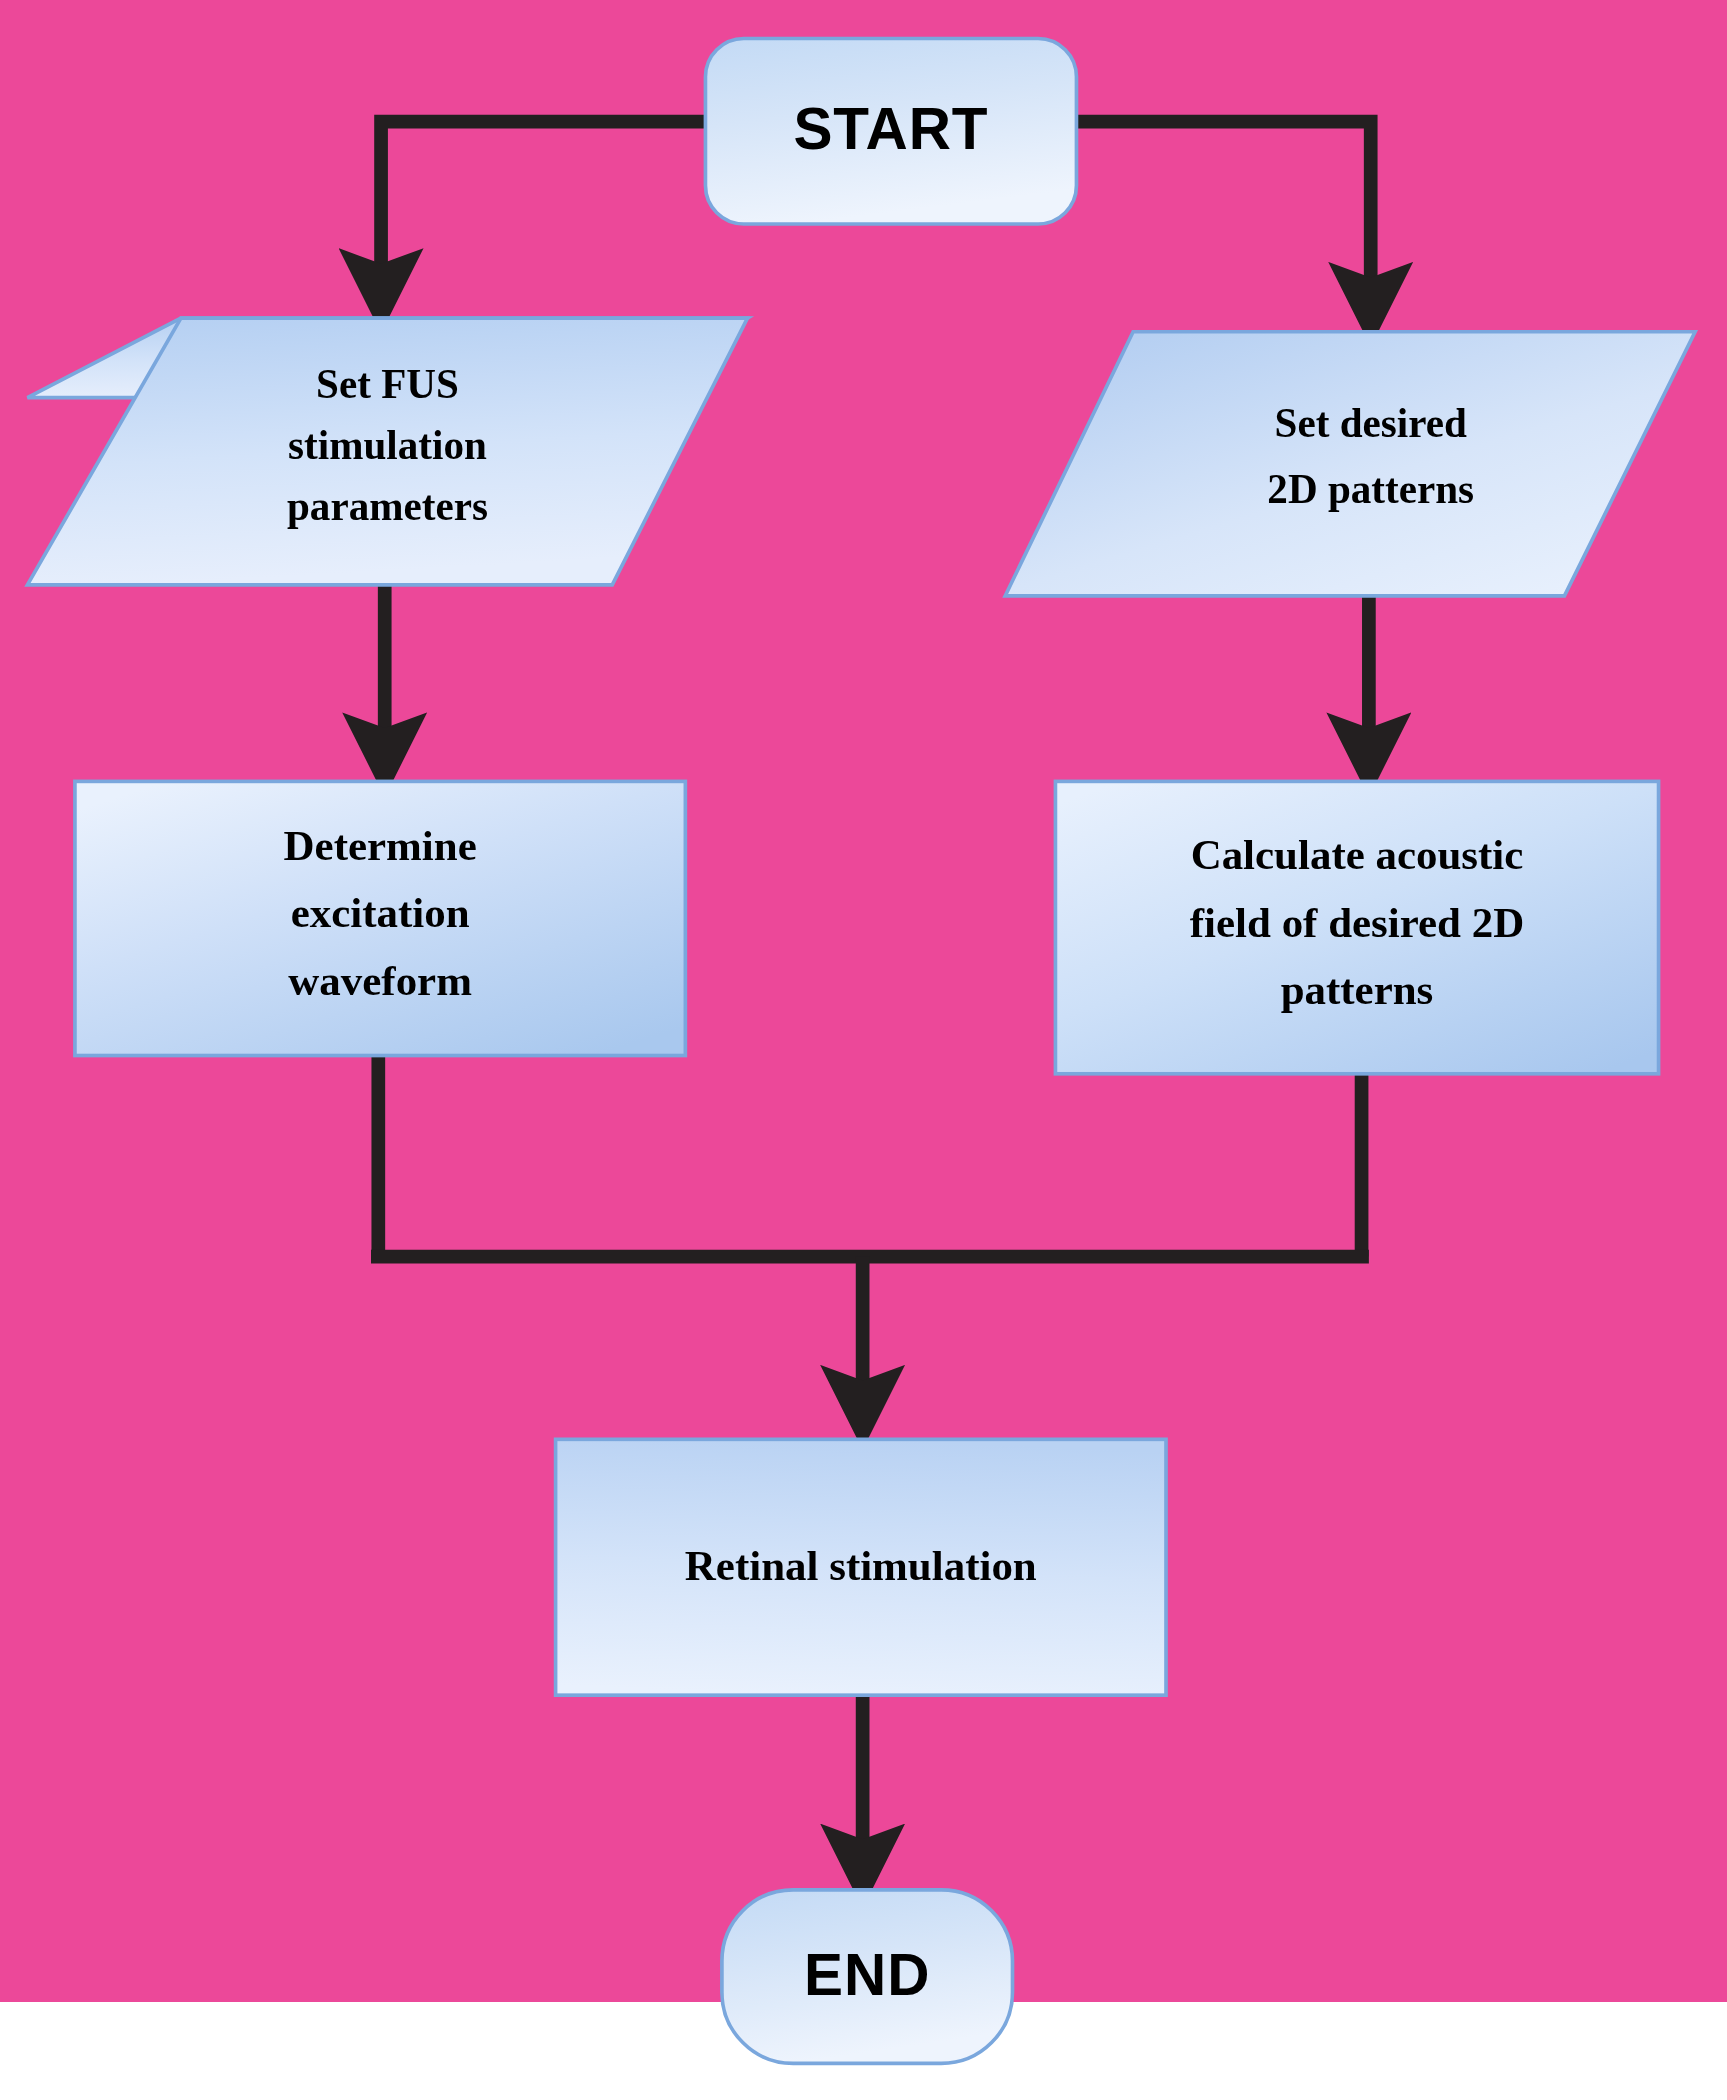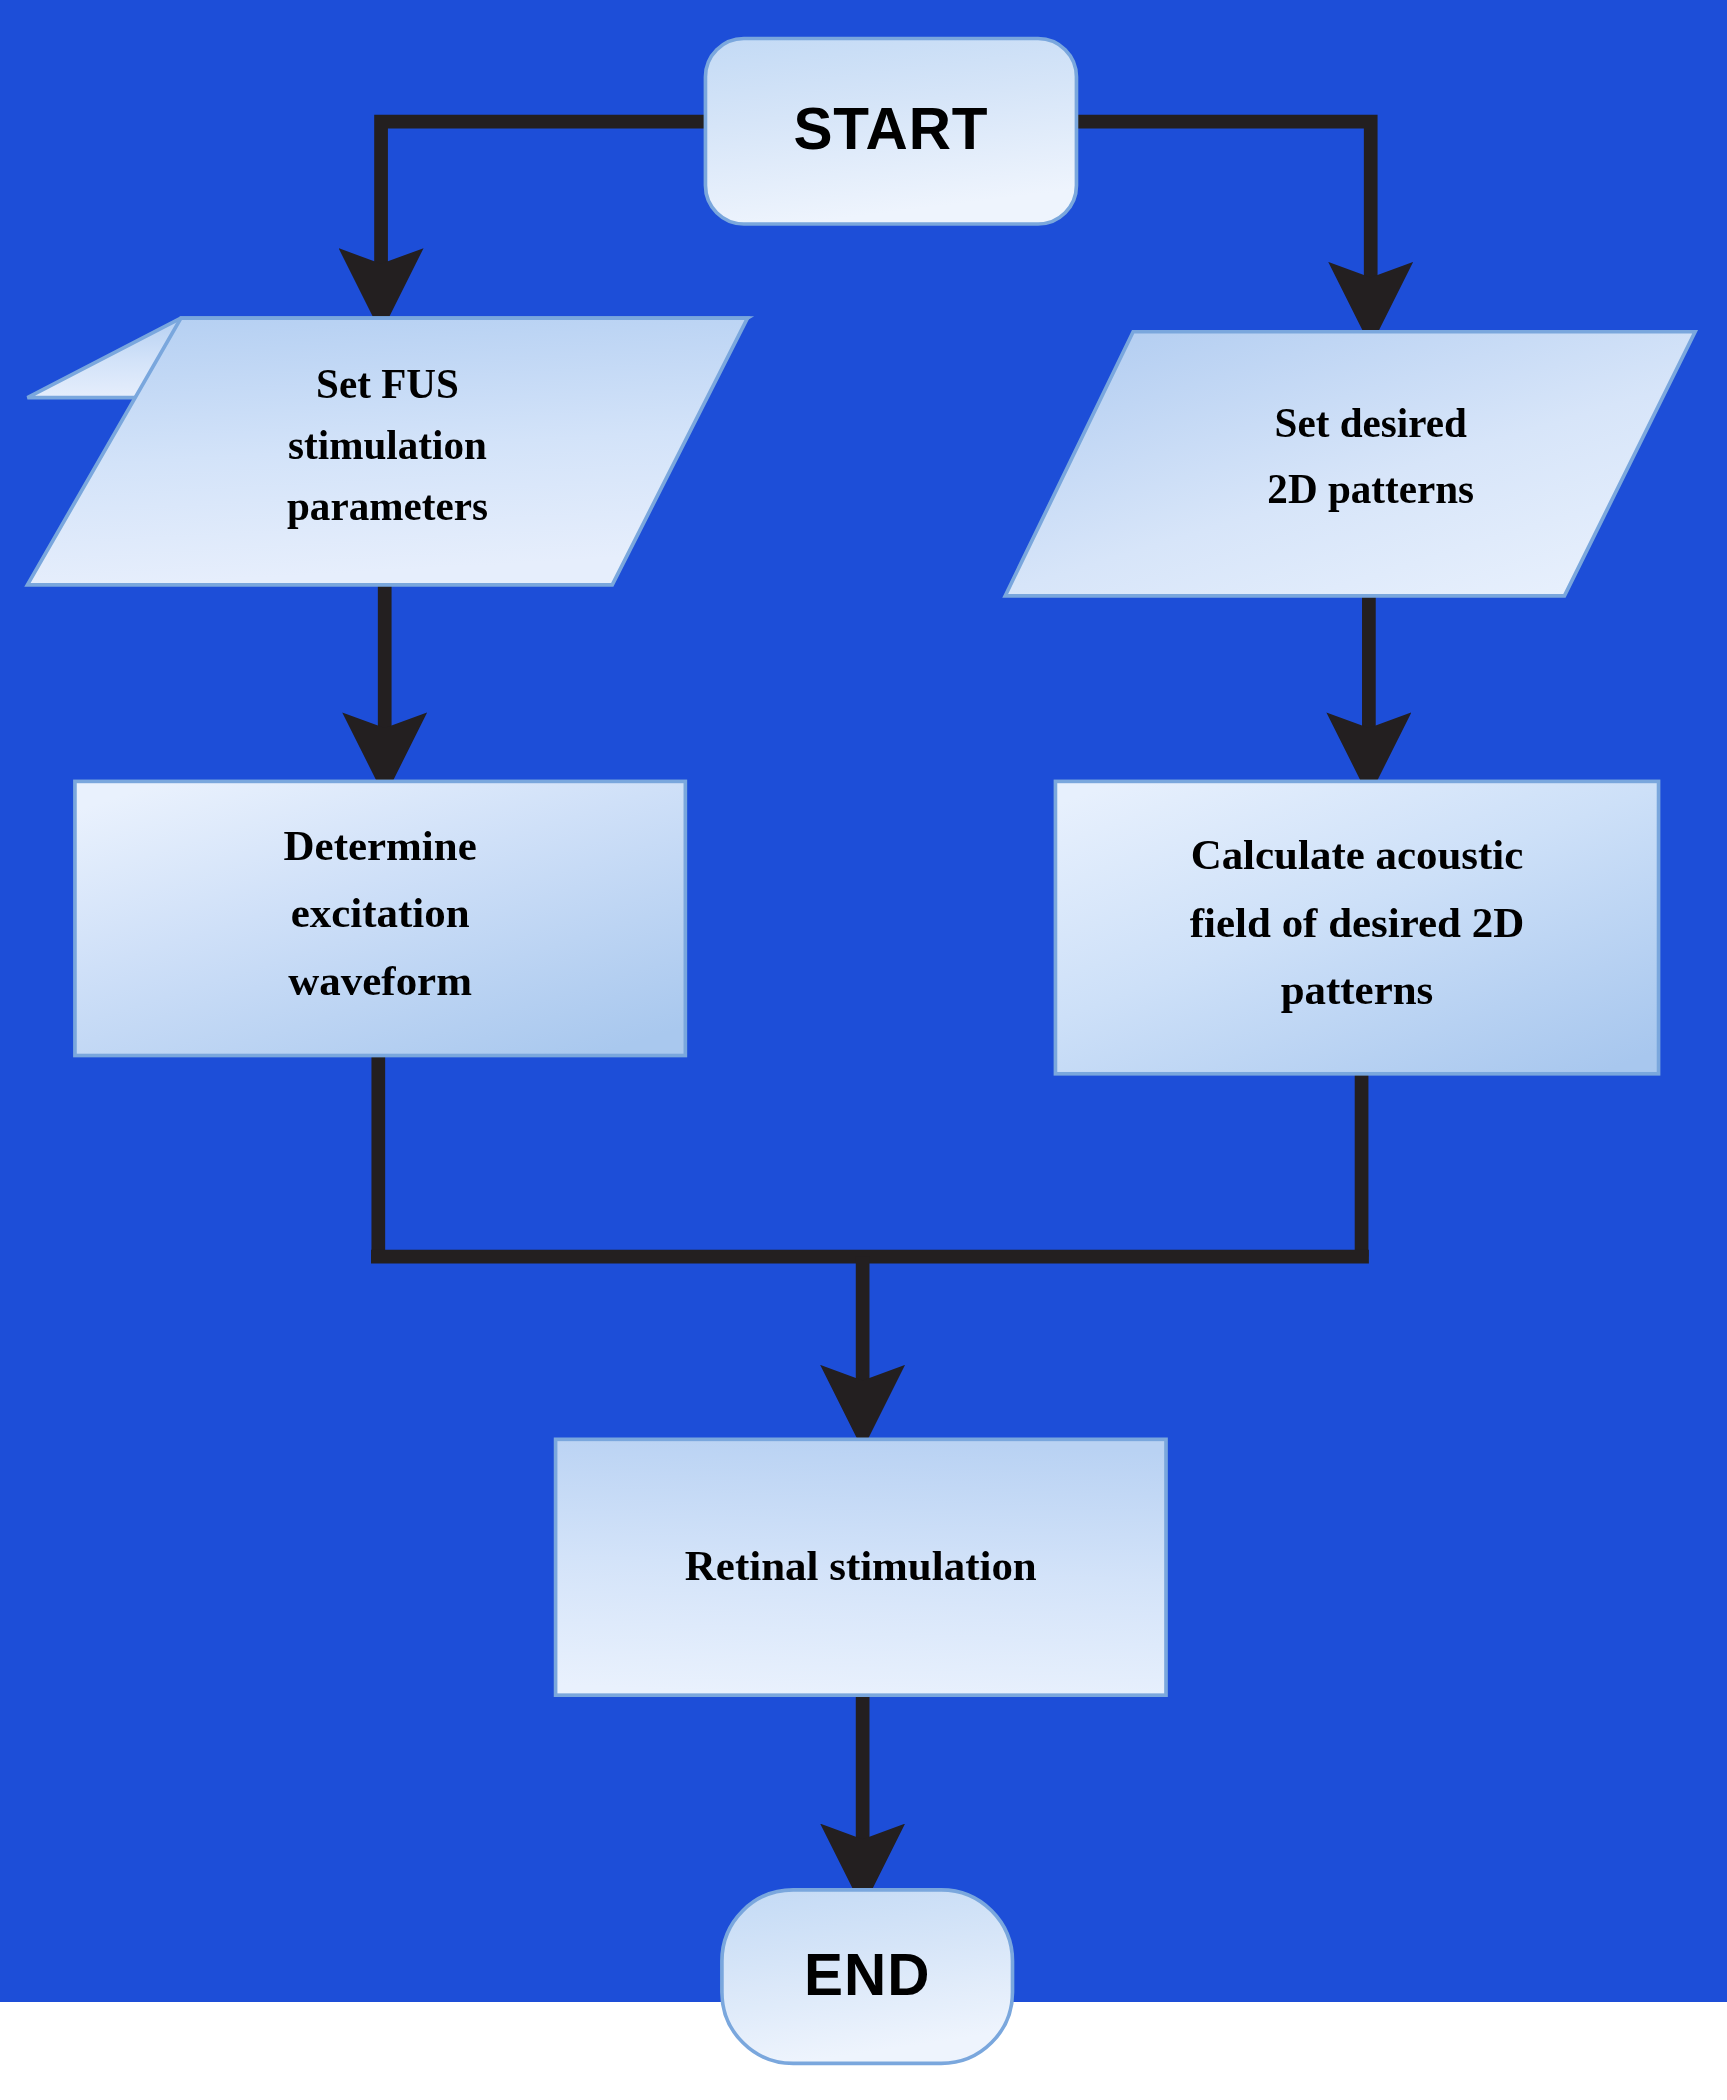--- a/index.html
+++ b/index.html
@@ -10,21 +10,21 @@
   body {
     width: 1728px;
     height: 2101px;
     overflow: hidden;
     font-family: "Liberation Serif", serif;
   }
   #flowchart-root {
     position: relative;
     width: 1728px;
     height: 2002px;
-    background: #1d4ed8;
+    background: #ec4899;
   }
   svg.chart-svg {
     display: block;
     width: 1728px;
     height: 2101px;
   }
   .node-label {
     font-family: "Liberation Serif", serif;
     font-weight: bold;
     fill: #000000;

